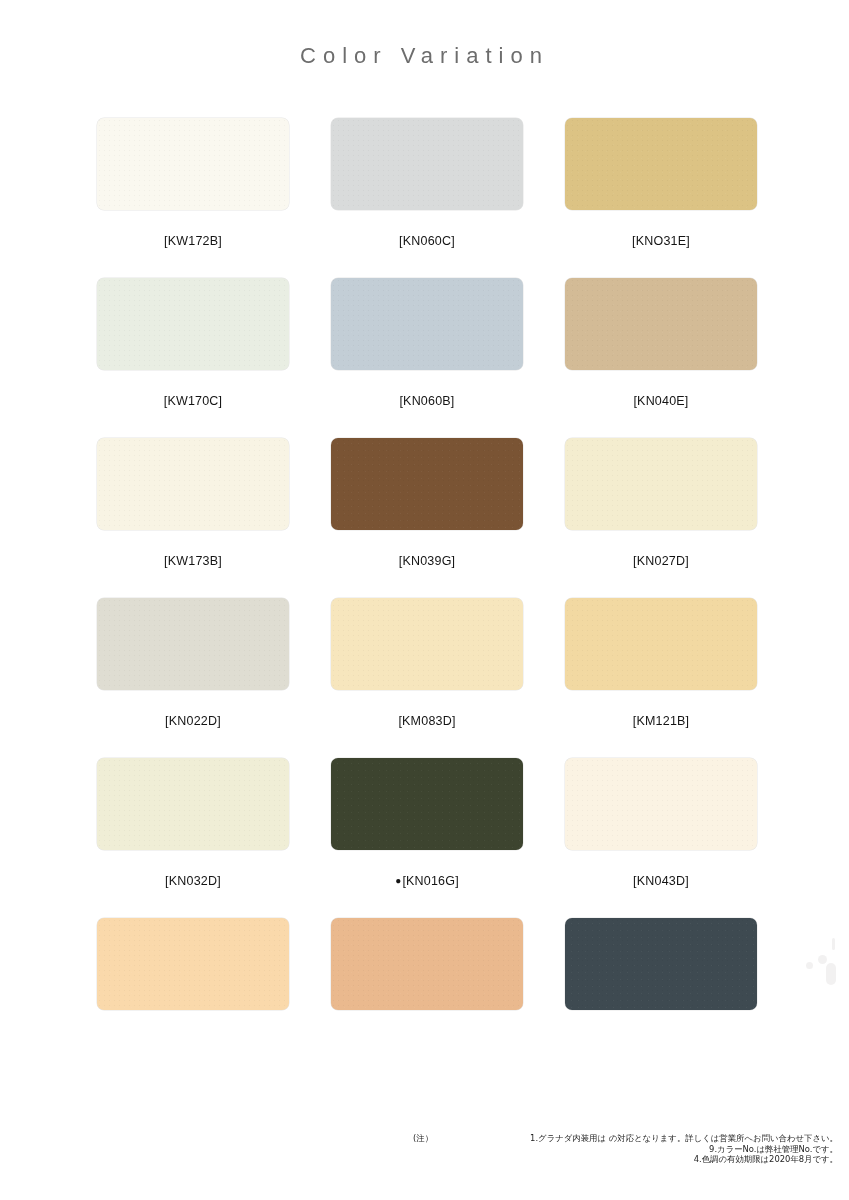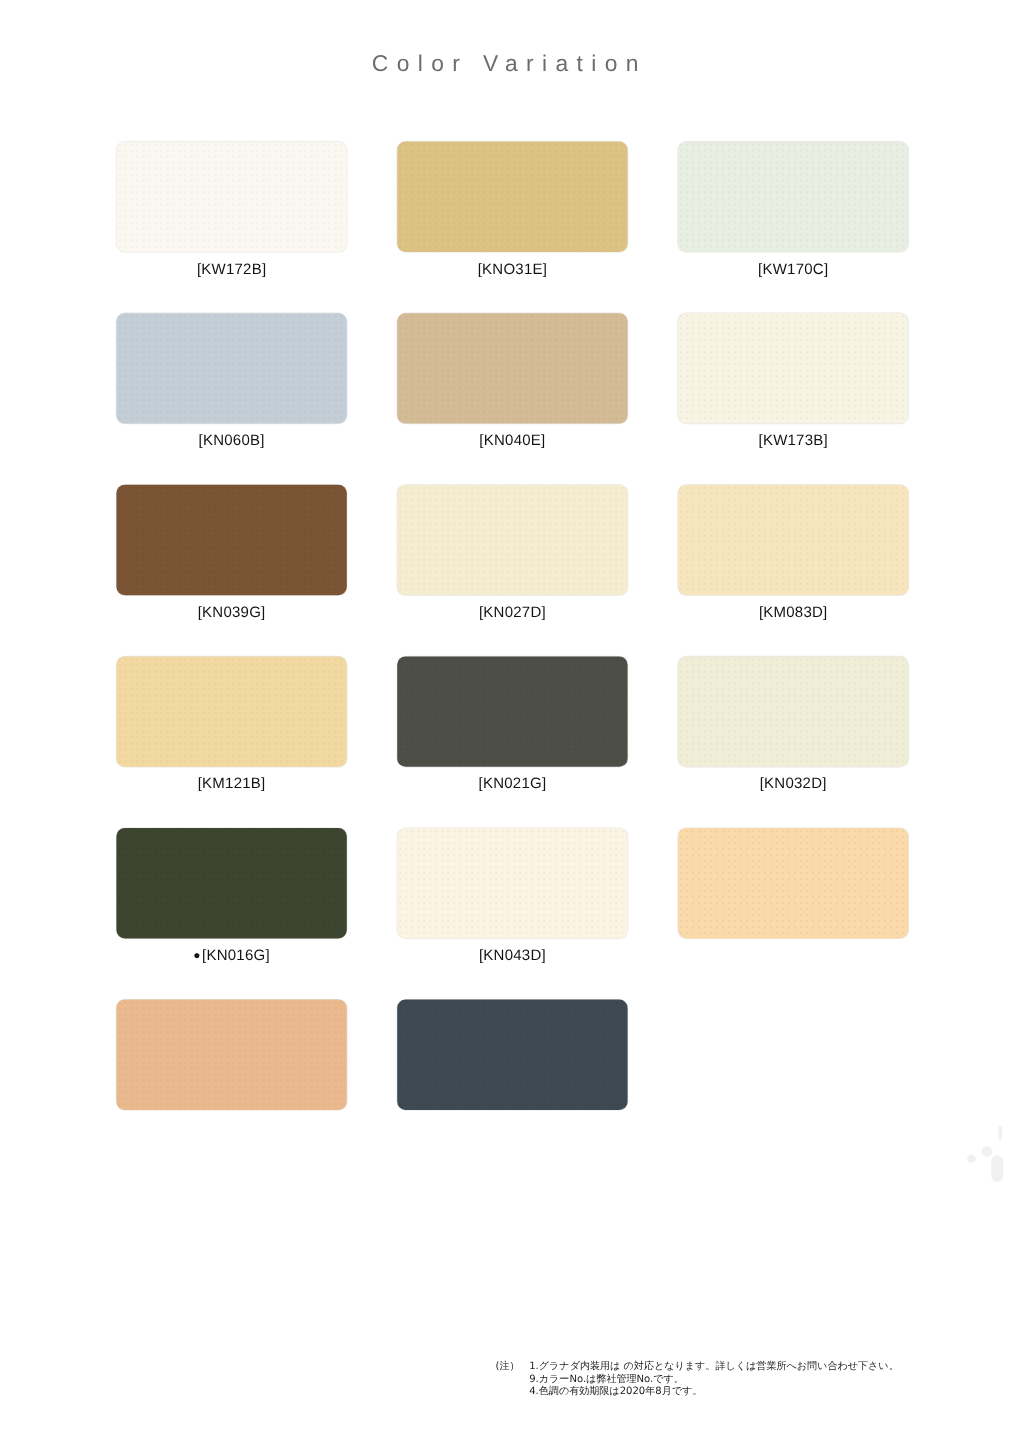--- a/index.html
+++ b/index.html
@@ -24,21 +24,21 @@
     box-sizing: border-box;
   }
 
   
   .page-title {
     position: absolute;
     top: 43px;
     left: 0;
     width: 849px;
     text-align: center;
-    font-size: 19px;
+    font-size: 22px;
     letter-spacing: 7px;
     color: #6d6d6d;
     font-weight: 400;
     white-space: pre;
   }
 
   
   .swatch-grid {
     position: absolute;
     top: 118px;
@@ -70,21 +70,21 @@
     border-radius: 7px;
     background-image:
       radial-gradient(rgba(0,0,0,0.035) 0.6px, transparent 0.7px),
       radial-gradient(rgba(255,255,255,0.05) 0.5px, transparent 0.6px);
     background-size: 5px 5px, 7px 7px;
     background-position: 0 0, 3px 2px;
     pointer-events: none;
   }
 
   .swatch-label {
-    margin-top: 7px;
+    margin-top: 24px;
     text-align: center;
     font-size: 12.5px;
     color: #141414;
     letter-spacing: 0.2px;
     white-space: nowrap;
   }
   .swatch-label .dot {
     font-size: 10px;
     margin-right: 1px;
     vertical-align: 1px;
@@ -104,20 +104,21 @@
   .notes-row {
     display: flex;
     align-items: flex-start;
   }
   .notes-marker {
     width: 28px;
     flex: none;
   }
   .notes-list {
     flex: 1;
+    text-align: right;
   }
   .note-line {
     white-space: nowrap;
   }
 
   
   .scan-artifact {
     position: absolute;
     background: #f0efee;
     border-radius: 50%;
@@ -134,20 +135,24 @@
 <div class="page">
 
   <div class="page-title">Color Variation</div>
 
   <div class="swatch-grid">
       <div class="swatch-cell">
         <div class="swatch-chip" style="background: rgb(250, 248, 240);"></div>
         <div class="swatch-label"><span>[KW172B]</span></div>
       </div>
       <div class="swatch-cell">
+        <div class="swatch-chip" style="background: rgb(217, 219, 219);"></div>
+        <div class="swatch-label"><span>[KN060C]</span></div>
+      </div>
+      <div class="swatch-cell">
         <div class="swatch-chip" style="background: rgb(220, 195, 132);"></div>
         <div class="swatch-label"><span>[KNO31E]</span></div>
       </div>
       <div class="swatch-cell">
         <div class="swatch-chip" style="background: rgb(233, 238, 227);"></div>
         <div class="swatch-label"><span>[KW170C]</span></div>
       </div>
       <div class="swatch-cell">
         <div class="swatch-chip" style="background: rgb(195, 206, 214);"></div>
         <div class="swatch-label"><span>[KN060B]</span></div>
@@ -162,30 +167,30 @@
       </div>
       <div class="swatch-cell">
         <div class="swatch-chip" style="background: rgb(122, 84, 52);"></div>
         <div class="swatch-label"><span>[KN039G]</span></div>
       </div>
       <div class="swatch-cell">
         <div class="swatch-chip" style="background: rgb(244, 237, 207);"></div>
         <div class="swatch-label"><span>[KN027D]</span></div>
       </div>
       <div class="swatch-cell">
+        <div class="swatch-chip" style="background: rgb(223, 221, 210);"></div>
+        <div class="swatch-label"><span>[KN022D]</span></div>
+      </div>
+      <div class="swatch-cell">
         <div class="swatch-chip" style="background: rgb(247, 230, 189);"></div>
         <div class="swatch-label"><span>[KM083D]</span></div>
       </div>
       <div class="swatch-cell">
         <div class="swatch-chip" style="background: rgb(242, 217, 162);"></div>
         <div class="swatch-label"><span>[KM121B]</span></div>
-      </div>
-      <div class="swatch-cell">
-        <div class="swatch-chip" style="background: rgb(77, 79, 70);"></div>
-        <div class="swatch-label"><span>[KN021G]</span></div>
       </div>
       <div class="swatch-cell">
         <div class="swatch-chip" style="background: rgb(240, 238, 214);"></div>
         <div class="swatch-label"><span>[KN032D]</span></div>
       </div>
       <div class="swatch-cell">
         <div class="swatch-chip" style="background: rgb(61, 68, 47);"></div>
         <div class="swatch-label"><span class="dot">●</span><span>[KN016G]</span></div>
       </div>
       <div class="swatch-cell">

